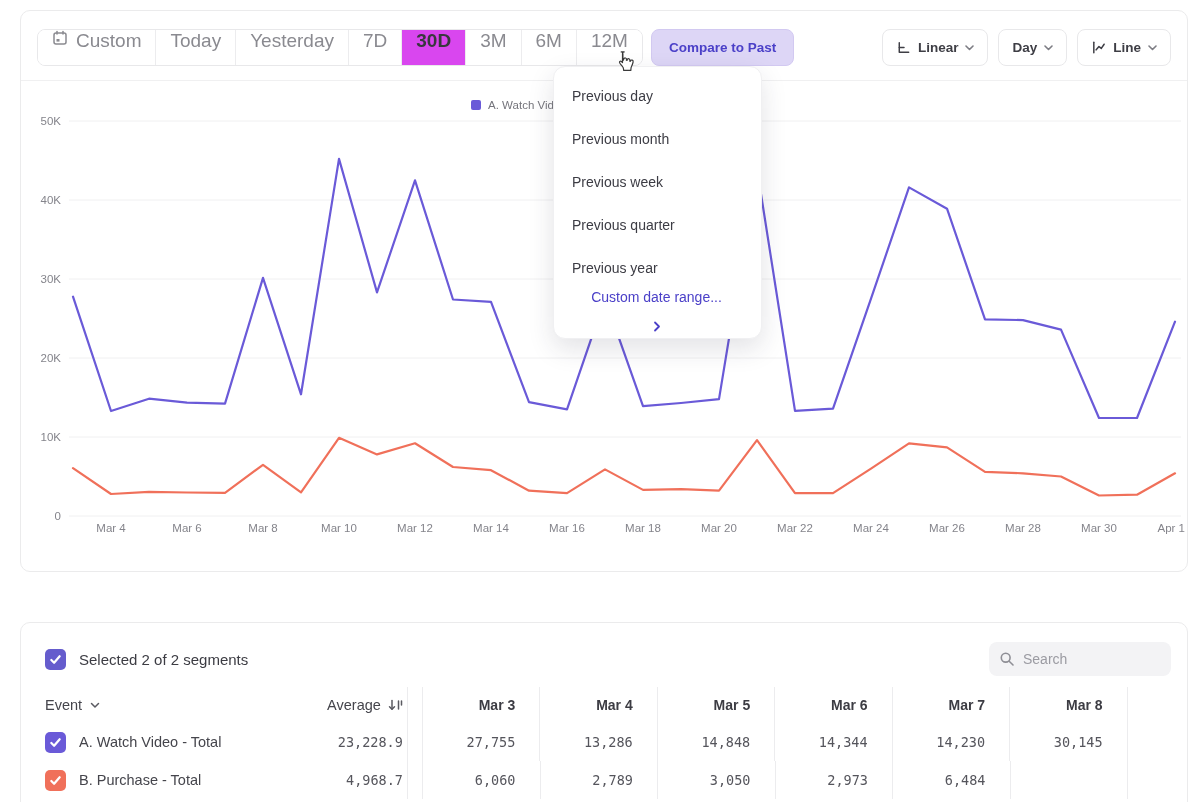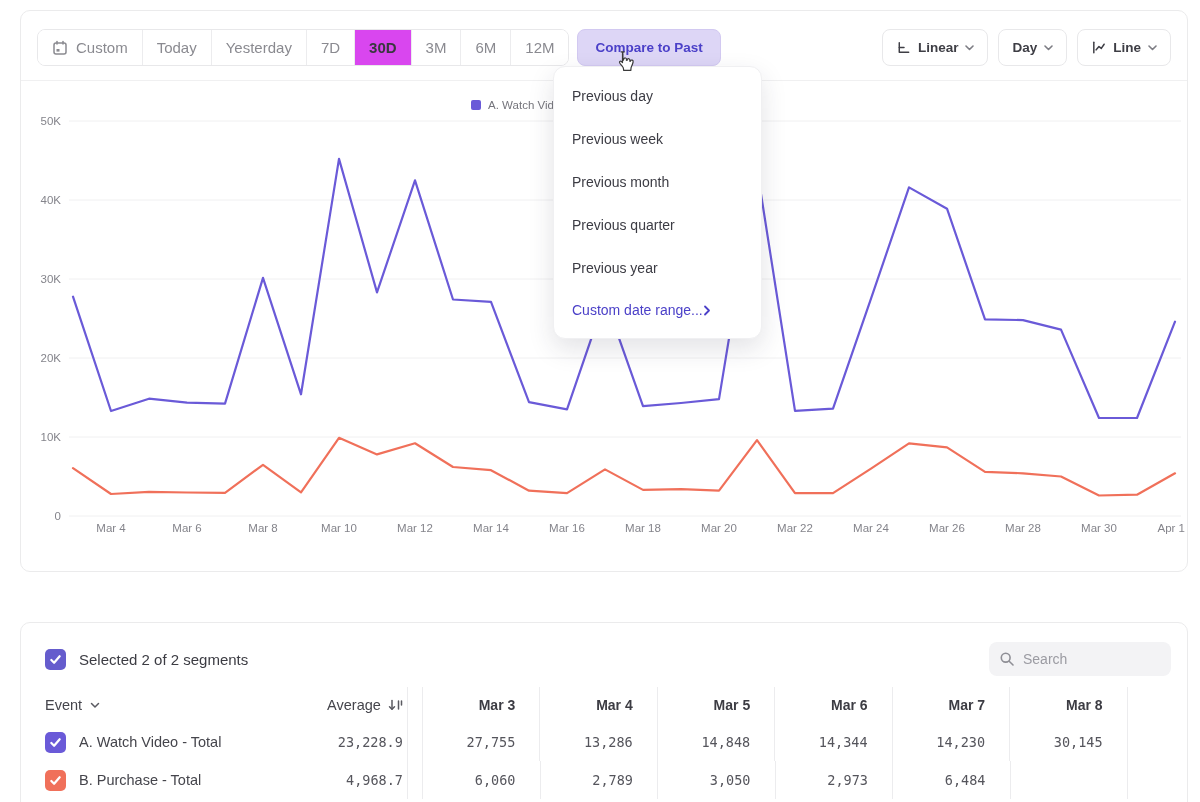--- a/index.html
+++ b/index.html
@@ -8,22 +8,22 @@
   .panel { position:absolute; left:20px; width:1168px; background:#fff;
            border:1px solid #ebebec; border-radius:10px; overflow:hidden; }
   .panel-chart { top:10px; height:562px; }
   .panel-table { top:594px; height:196px;margin-top:28px; }
 
   
   .toolbar { height:70px; border-bottom:1px solid #f0f0f1; display:flex;
              align-items:flex-start; padding:18px 16px 0 16px; }
   .range-group { display:inline-flex; border:1px solid #e8e8ea; border-radius:8px;
                  overflow:hidden; height:37px; }
-  .range-item { display:flex; align-items:center; gap:8px; padding:0 14px;
-                font-size:15px; color:#8a8a90; cursor:pointer; background:#fff;
+  .range-item { display:flex; gap:8px; padding:0 14px;
+                font-size:19px; color:#8a8a90; cursor:pointer; background:#fff;
                 border-left:1px solid #ececee; white-space:nowrap; }
   .range-item:first-child { border-left:none; }
   .range-item.selected { background:#d946ef; color:#38383e; font-weight:700; }
   .compare-btn { margin-left:8px; height:37px; padding:0 17px; border:1px solid #d2c9f1;
                  background:#ddd6f6; color:#4b40c8; font-size:13.5px; font-weight:700;
                  border-radius:8px; cursor:pointer; font-family:inherit; }
   .toolbar-right { margin-left:auto; display:flex; gap:10px; }
   .tb-btn { display:flex; align-items:center; gap:7px; height:37px; padding:0 13px;
             border:1px solid #e8e8ea; background:#fff; border-radius:8px;
             font-size:13.5px; font-weight:600; color:#3e3e45; cursor:pointer;
@@ -43,21 +43,21 @@
   .gridline { stroke:#f0f0f1; stroke-width:1; }
   .axis-label { fill:#84848b; font-size:11.5px; font-family:"Liberation Sans",sans-serif; }
   .series-line { fill:none; stroke-width:2.2; stroke-linejoin:round; stroke-linecap:round; }
 
   
   .compare-menu { position:absolute; left:553px; top:66px; width:209px; height:273px;
                   background:#fff; border:1px solid #f0f0f2; border-radius:12px;
                   box-shadow:0 10px 26px rgba(40,40,60,.13); padding:8px 0; z-index:10; }
   .menu-item { height:42.8px; display:flex; align-items:center; padding:0 18px;
                font-size:14px; color:#3c3c44; cursor:pointer; }
-  .menu-item.custom { color:#4b40c8; padding-right:20px; }
+  .menu-item.custom { color:#4b40c8; justify-content:space-between; padding-right:20px;flex-direction:column; }
   .menu-item.custom polyline { fill:none; stroke:#4b40c8; stroke-width:1.8;
                stroke-linecap:round; stroke-linejoin:round; }
 
   
   .cursor { position:absolute; left:613px; top:50px; z-index:20; }
 
   
   .seg-row { display:flex; align-items:center; padding:18px 16px 0 24px; height:54px; }
   .checkbox { width:21px; height:21px; border-radius:5px; display:inline-flex;
               align-items:center; justify-content:center; flex:0 0 auto; cursor:pointer; }
@@ -305,22 +305,22 @@
           <span class="num">6,484</span>
         </div>
         <div class="c-date"></div>
       </div>
     </div>
 </section>
 
 <div class="compare-menu" id="compare-menu">
   <div id="menu-items">
       <div class="menu-item">Previous day</div>
+      <div class="menu-item">Previous month</div>
       <div class="menu-item">Previous week</div>
-      <div class="menu-item">Previous month</div>
       <div class="menu-item">Previous quarter</div>
       <div class="menu-item">Previous year</div>
     </div>
   <div class="menu-item custom">
     <span>Custom date range...</span>
     <svg width="8" height="11" viewBox="0 0 8 11">
         <polyline points="2,1.5 6,5.5 2,9.5"></polyline>
       </svg>
   </div>
 </div>

